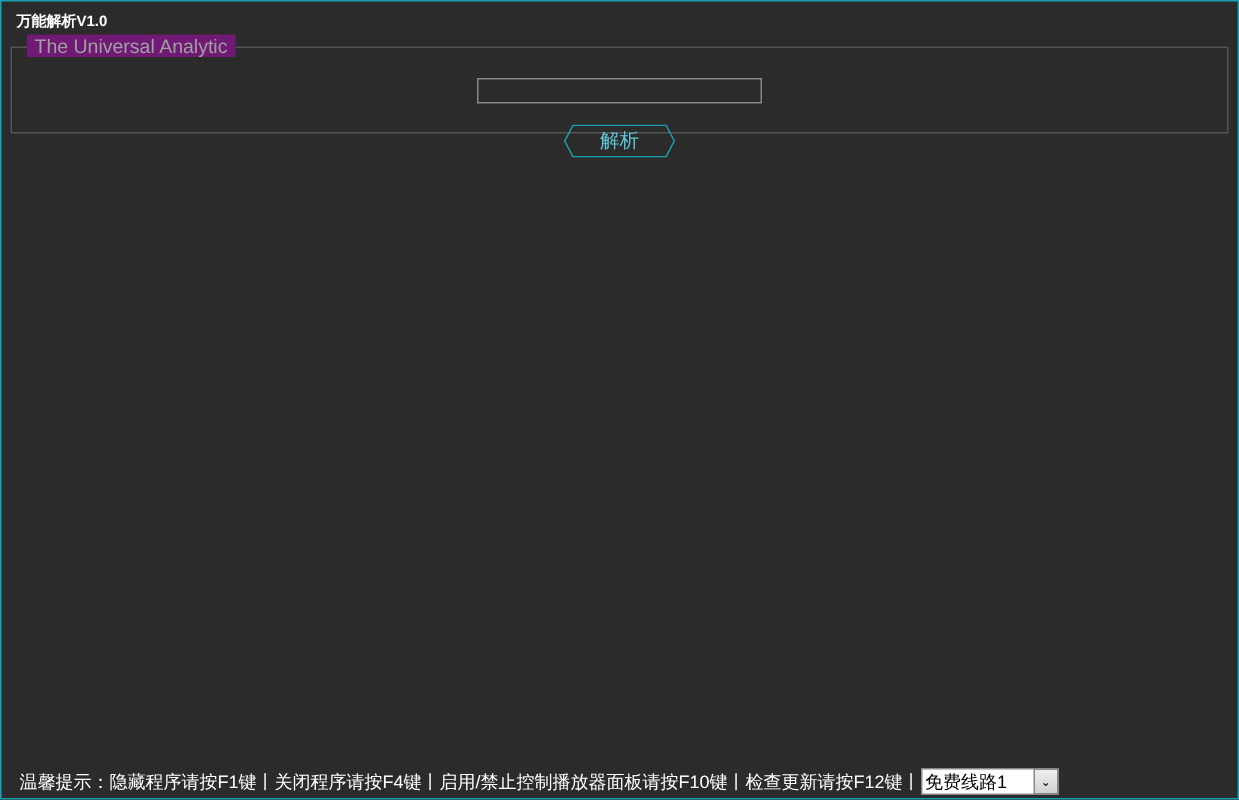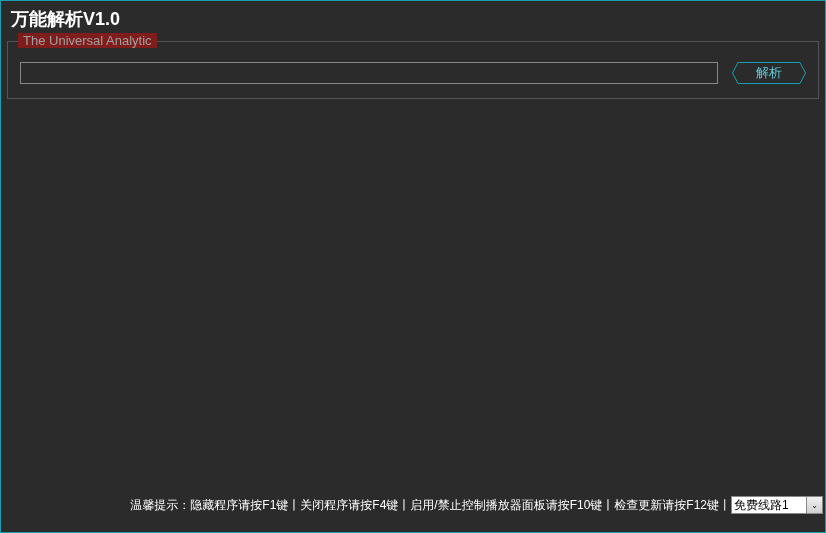--- a/index.html
+++ b/index.html
@@ -12,44 +12,45 @@
       height: 533px;
       background: #2b2b2b;
       font-family: "Microsoft YaHei", Arial, sans-serif;
       color: #e0e0e0;
       overflow: hidden;
       border: 1px solid #1a9fb0;
       position: relative;
     }
     .title-bar {
       padding: 6px 10px;
-      font-size: 18px;
+      font-size: 10px;
       color: #ffffff;
       font-weight: bold;
     }
     .group-box {
       margin: 4px 6px 0 6px;
       border: 1px solid #555;
       position: relative;
       padding: 20px 12px 10px 12px;
       height: 58px;
     }
     .group-label {
       position: absolute;
       top: -9px;
       left: 10px;
-      background: #7f1d1d;
+      background: #701a75;
       padding: 0 5px;
       font-size: 13px;
       color: #a0a0a0;
     }
     .input-row {
       display: flex;
       align-items: center;
       gap: 14px;
+      flex-direction: column;
     }
     .url-input {
       flex: 1;
       height: 22px;
       background: #2b2b2b;
       border: 1px solid #888;
       color: #e0e0e0;
       padding: 0 6px;
       font-size: 13px;
       outline: none;
@@ -71,27 +72,27 @@
       border: none;
       color: #5fc9d8;
       font-size: 13px;
       cursor: pointer;
       font-family: inherit;
       position: relative;
       z-index: 1;
     }
     .status-bar {
       position: absolute;
-      bottom: 16px;
+      bottom: 0;
       left: 0;
       right: 0;
       height: 20px;
       display: flex;
       align-items: center;
-      justify-content: flex-end;
+      justify-content: flex-start;
       padding: 0 2px 2px 12px;
       font-size: 12px;
     }
     .status-text {
       color: #ffffff;
       white-space: nowrap;
     }
     .line-select {
       display: flex;
       align-items: center;

